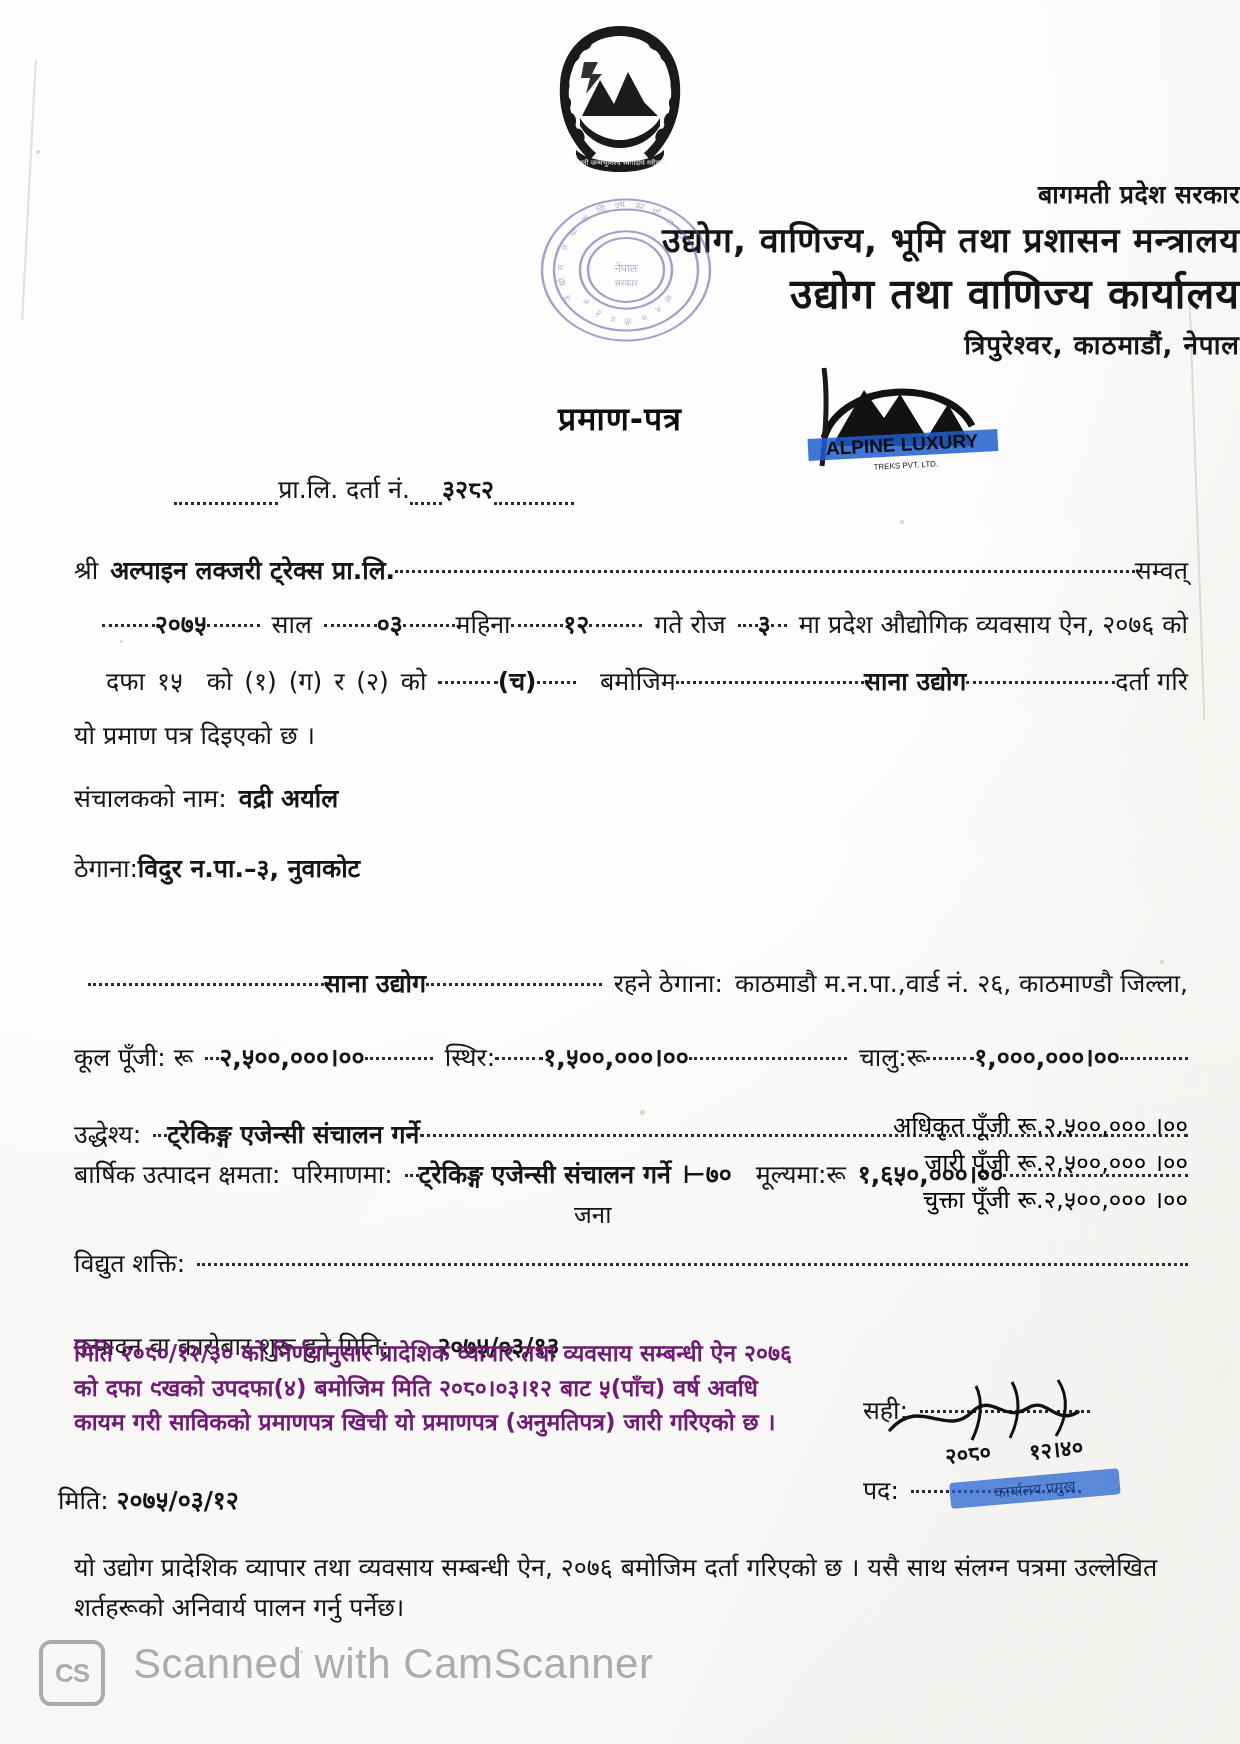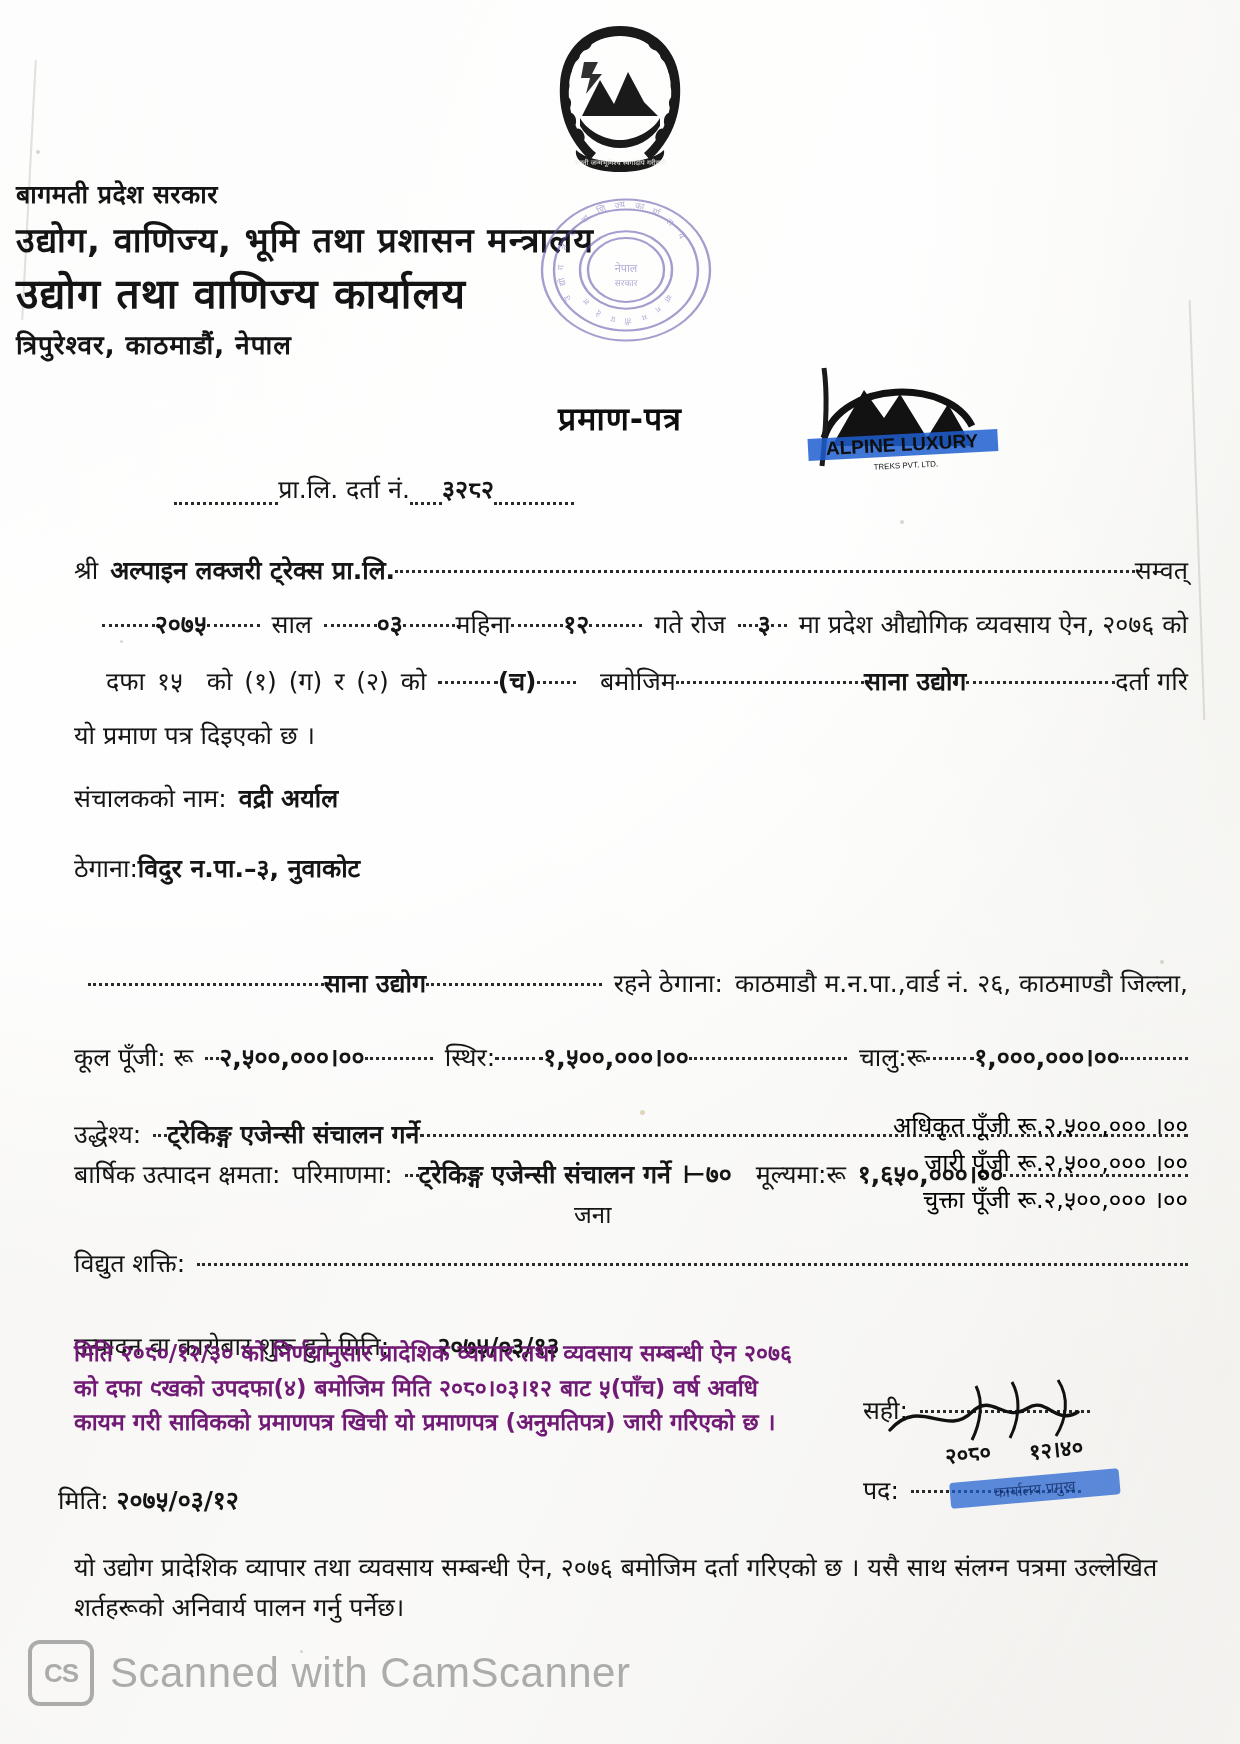--- a/index.html
+++ b/index.html
@@ -29,21 +29,21 @@
   .content{position:absolute;inset:0;}
 
   
   .emblem{
     position:absolute;left:50%;top:20px;transform:translateX(-50%);
     width:160px;height:165px;
   }
   .emblem svg{width:100%;height:100%;display:block;}
 
   
-  .heading{position:absolute;left:0;right:0;top:176px;text-align:left;color:#141414;margin-left:16px;}
+  .heading{position:absolute;left:0;right:0;top:176px;text-align:right;color:#141414;}
   .h-prov{font-size:25px;letter-spacing:.5px;font-weight:600;}
   .h-min{font-size:34px;font-weight:700;margin-top:6px;letter-spacing:1px;}
   .h-dir{font-size:32px;font-weight:700;margin-top:4px;letter-spacing:.5px;}
   .h-off{font-size:41px;font-weight:800;margin-top:2px;letter-spacing:1px;}
   .h-addr{font-size:26px;font-weight:600;margin-top:6px;letter-spacing:1px;}
 
   
   .cert-title{
     position:absolute;left:0;right:0;top:396px;text-align:center;
     font-size:32px;font-weight:900;letter-spacing:1px;color:#0d0d0d;
@@ -122,21 +122,21 @@
     position:absolute;left:74px;right:70px;top:1548px;
     font-size:25px;line-height:1.6;color:#141414;
   }
 
   
   .scribble{position:absolute;right:60px;top:1368px;width:300px;height:150px;pointer-events:none;}
   .scribble svg{width:100%;height:100%;}
 
   
   .cam{
-    position:absolute;left:28px;bottom:38px;display:flex;align-items:center;gap:16px;
+    position:absolute;left:39px;bottom:38px;display:flex;gap:28px;
     opacity:.55;
   }
   .cam-badge{
     width:58px;height:58px;border-radius:12px;border:4px solid #6e6e6e;
     display:flex;align-items:center;justify-content:center;
     font-size:26px;font-weight:800;color:#6e6e6e;letter-spacing:-1px;
     font-family:"Liberation Sans",sans-serif;
   }
   .cam-text{
     font-family:"Liberation Sans",sans-serif;

